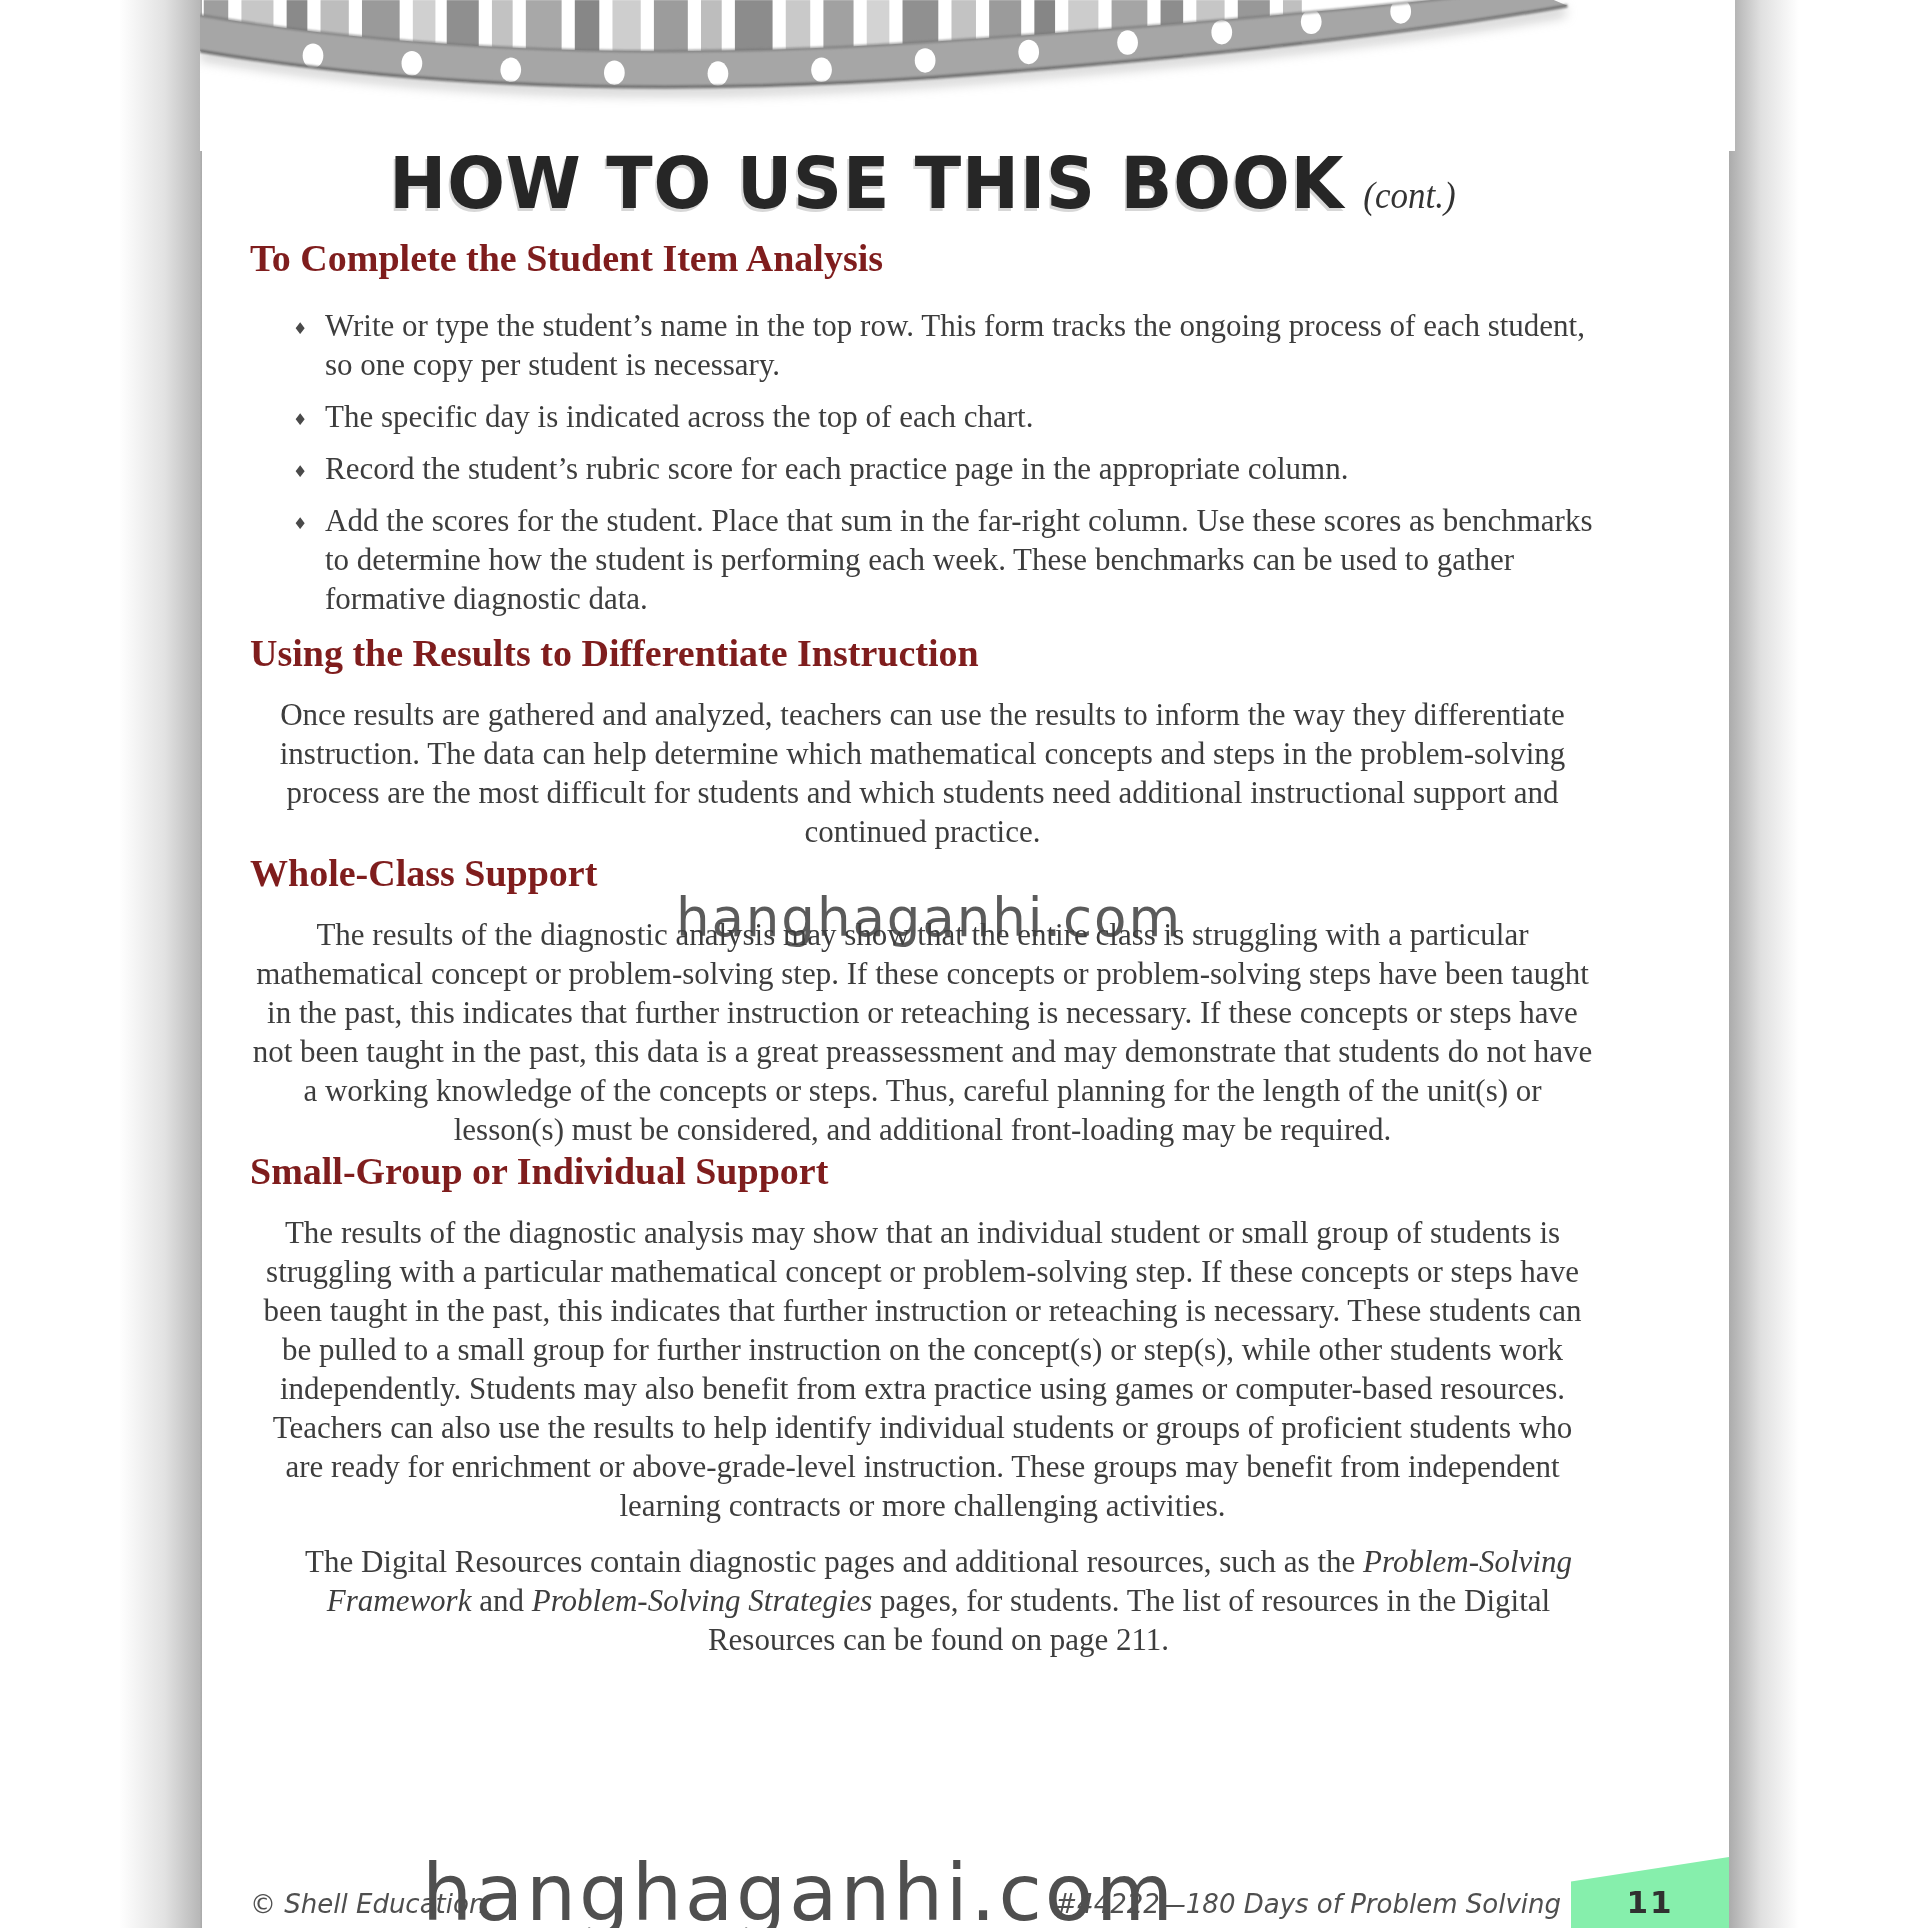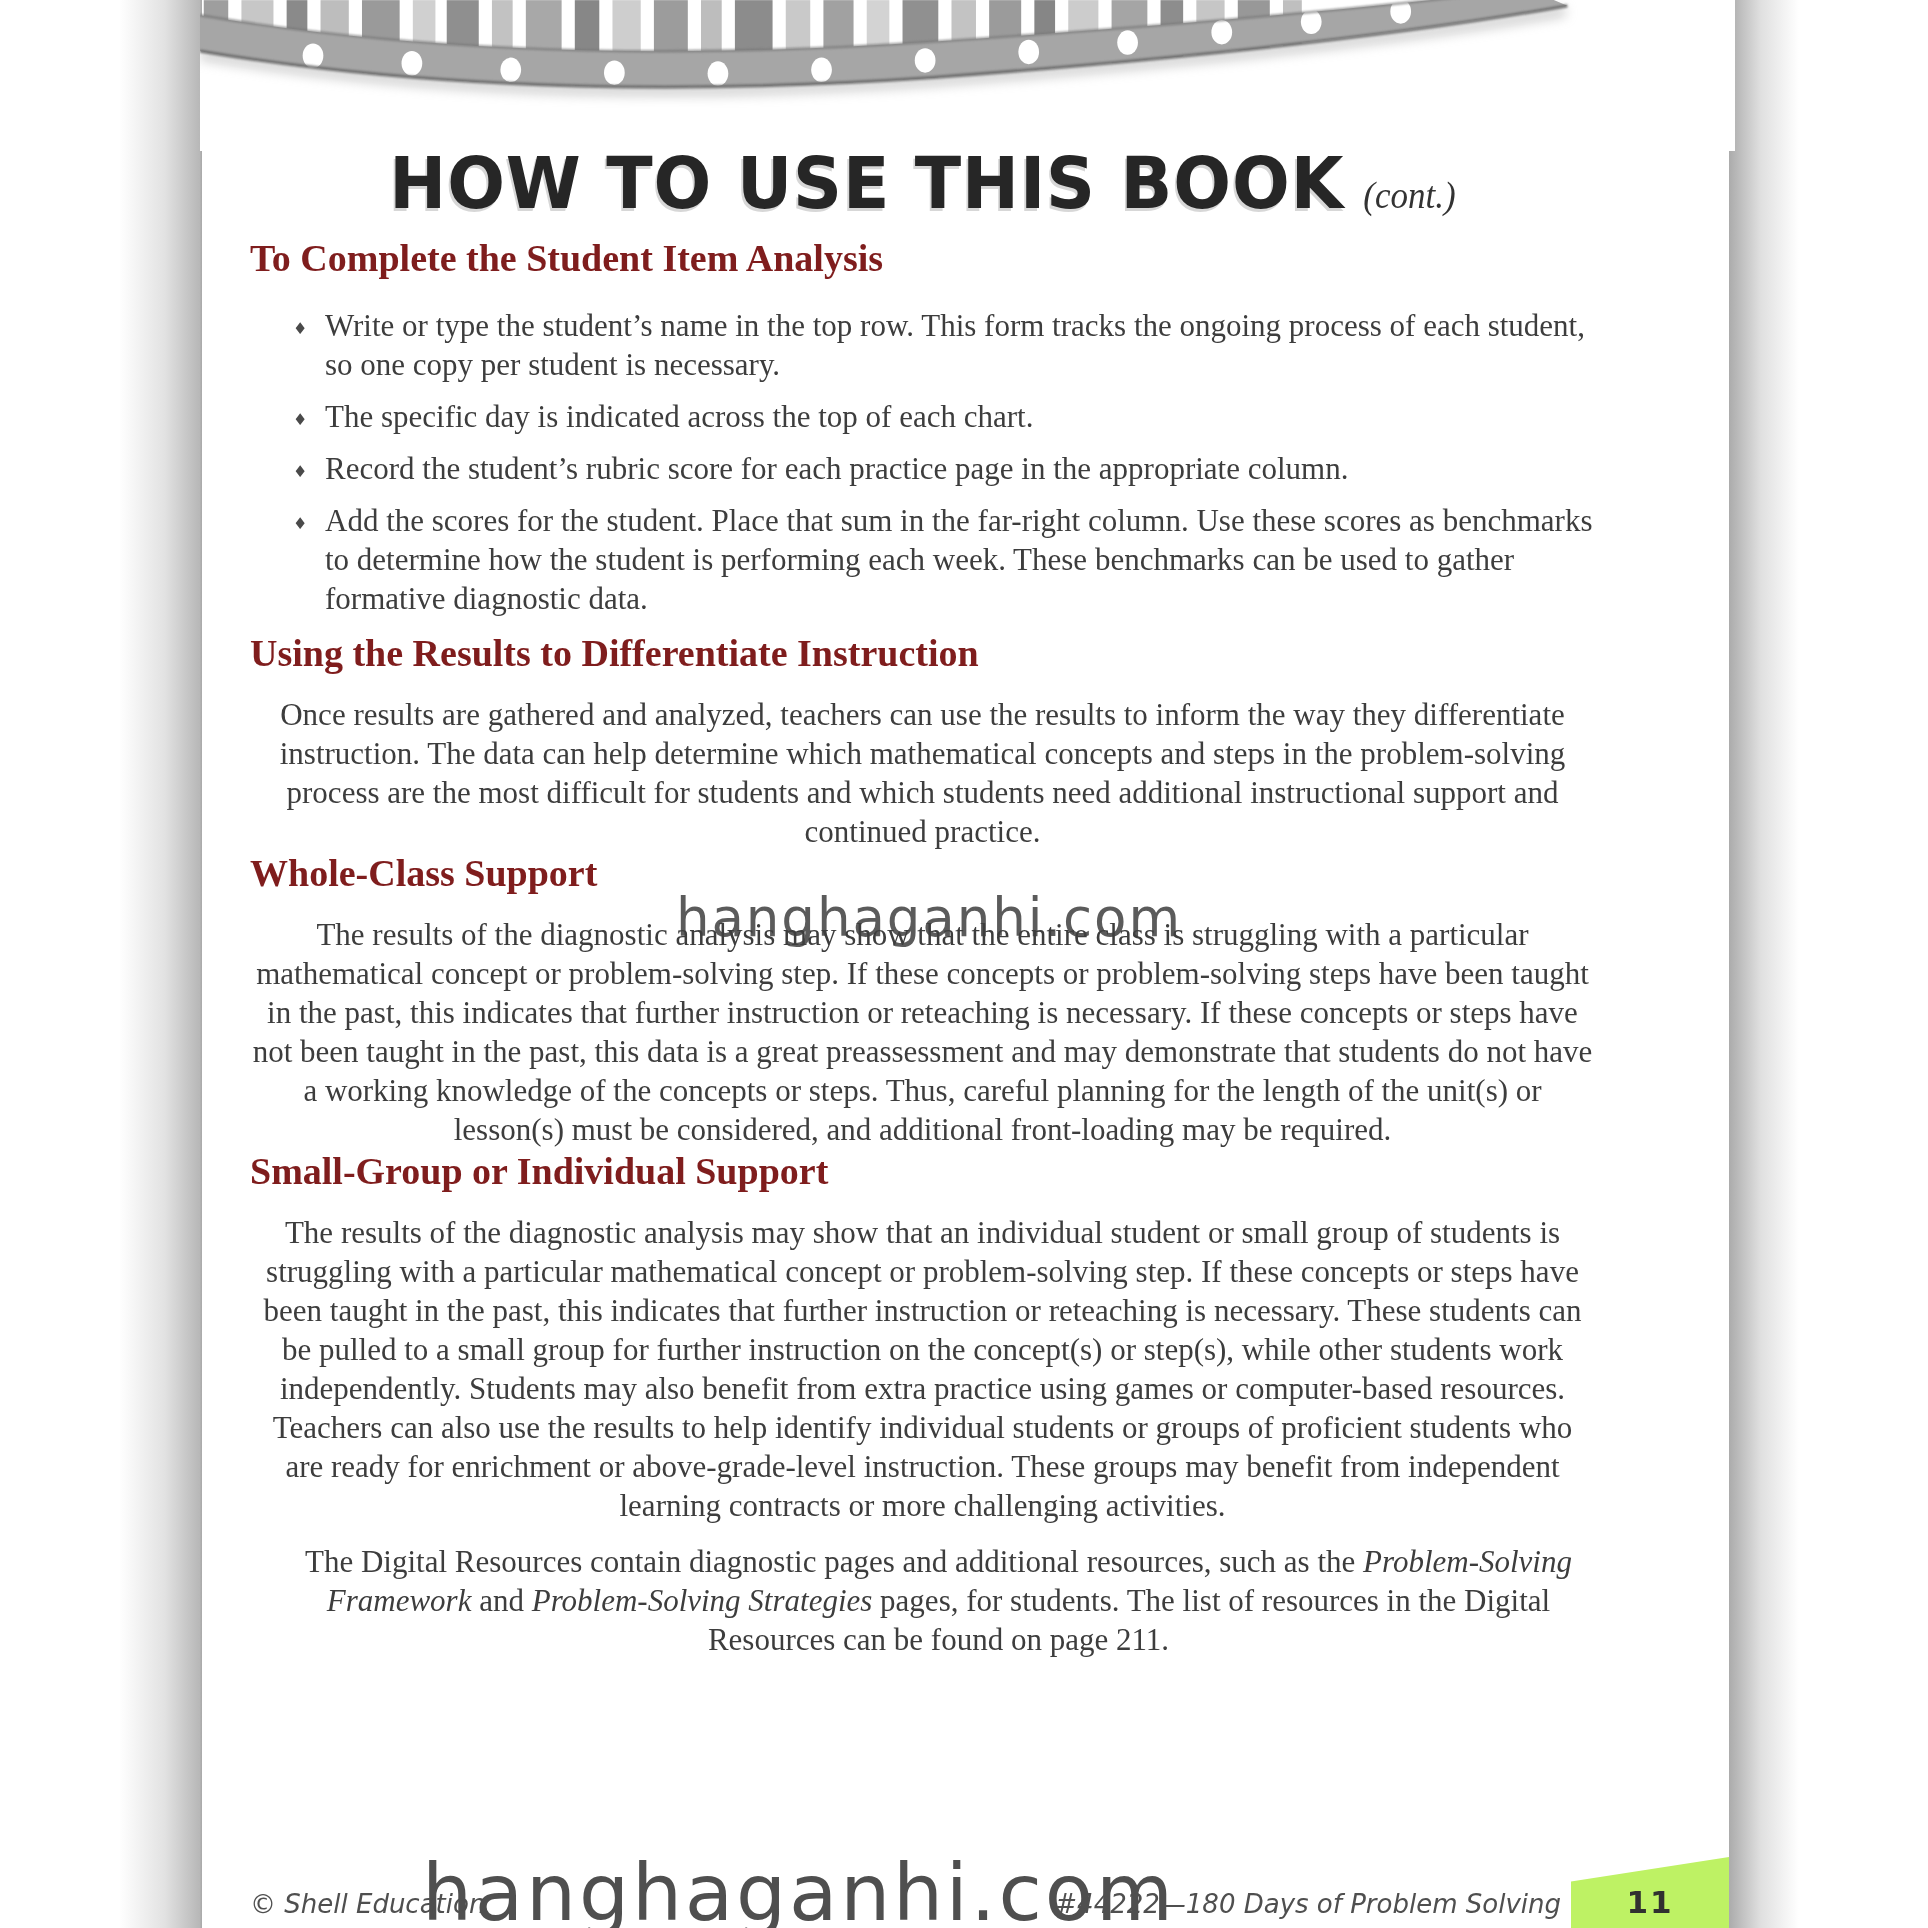--- a/index.html
+++ b/index.html
@@ -61,21 +61,21 @@
   .wm-bottom{left:422px;top:1847px;font-size:79px;color:rgba(55,55,55,.88);letter-spacing:2.8px;}
   
   .footer-left,.footer-right{
     position:absolute;top:1889px;font-family:"DejaVu Sans", sans-serif;
     font-style:italic;font-size:26px;color:#4f4f4f;white-space:nowrap;
   }
   .footer-left{left:250px;}
   .footer-right{right:367px;}
   .page-number-box{
     position:absolute;left:1571px;top:1857px;width:158px;height:72px;
-    background:#bef264;
+    background:#86efac;
     clip-path:polygon(0 34%, 100% 0, 100% 100%, 0 100%);
     display:flex;align-items:flex-end;justify-content:center;
   }
   .page-number-box .num{
     font-family:"DejaVu Sans", sans-serif;font-weight:bold;
     font-size:31px;color:#303030;margin-bottom:9.4px;letter-spacing:1.9px;
   }
 </style>
 </head>
 <body>

